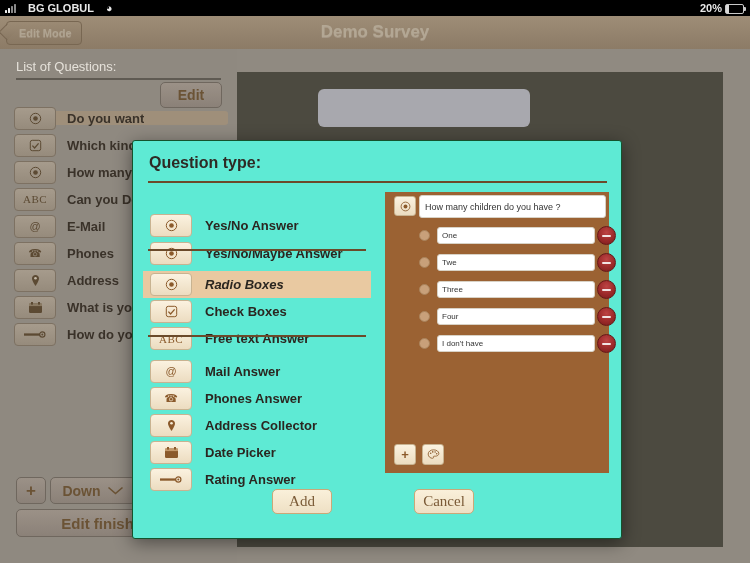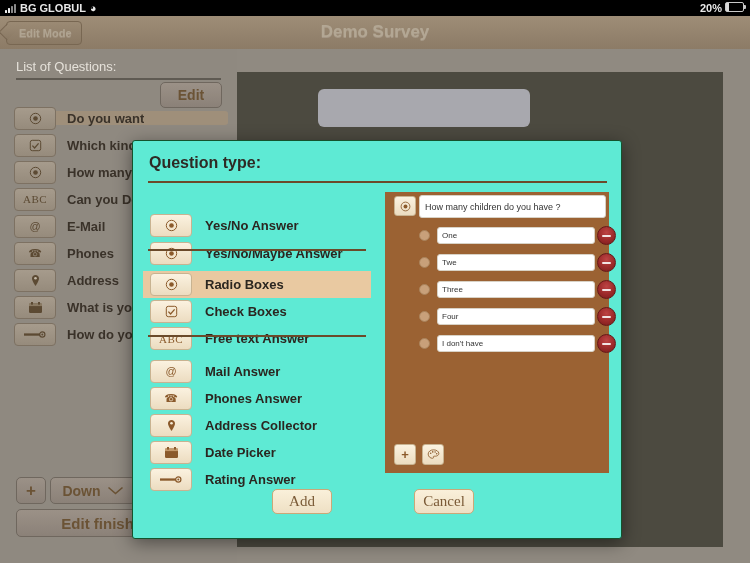--- a/index.html
+++ b/index.html
@@ -8,23 +8,23 @@
     font-family:"Liberation Sans",sans-serif;
     background:#8d8880;
     position:relative;
   }
   
   #statusbar{
     position:absolute;left:0;top:0;width:750px;height:16px;
     background:#000;color:#e8e8e8;font-size:11px;font-weight:bold;
     display:flex;align-items:center;
   }
-  .sb-left{position:absolute;left:5px;display:flex;align-items:center;gap:4px;}
+  .sb-left{position:absolute;left:5px;display:flex;align-items:center;gap:12px;}
   .sb-center{position:absolute;left:0;width:750px;text-align:center;}
-  .sb-right{position:absolute;right:6px;display:flex;align-items:flex-start;gap:3px;}
+  .sb-right{position:absolute;right:6px;display:flex;align-items:flex-end;gap:3px;}
   .bars{display:inline-flex;align-items:flex-end;gap:1px;height:9px;}
   .bars i{display:block;width:2px;background:#cfcfcf;border-radius:.5px;}
   .bars i:nth-child(1){height:3px;background:#f0f0f0}
   .bars i:nth-child(2){height:5px;background:#f0f0f0}
   .bars i:nth-child(3){height:7px;background:#8a8a8a}
   .bars i:nth-child(4){height:9px;background:#8a8a8a}
   .wifi{font-size:11px;color:#e8e8e8;}
   .batt{width:17px;height:8px;border:1px solid #c8c8c8;border-radius:2px;position:relative;}
   .batt:after{content:"";position:absolute;right:-3px;top:2px;width:2px;height:4px;background:#c8c8c8;border-radius:0 1px 1px 0;}
   .batt i{display:block;height:100%;width:20%;background:#d8d8d8;}
@@ -160,21 +160,21 @@
   }
   #modaltitle{
     position:absolute;left:16px;top:13px;font-size:16px;font-weight:bold;color:#2e2a24;
   }
   #modalrule{position:absolute;left:15px;top:40px;width:459px;height:2px;background:#6b4a2a;}
 
   .tyrow{
     position:absolute;left:10px;width:228px;height:27px;
     display:flex;align-items:center;gap:13px;margin-top:19px;
   }
-  .tyrow.sel{background:#e9c9a1;}
+  .tyrow.sel{background:#e9c9a1;font-style:italic;}
   .tyicon{
     width:40px;height:21px;flex:0 0 40px;margin-left:7px;
     background:linear-gradient(180deg,#fbf2e0 0%,#ecdcc0 100%);
     border:1px solid #c8b391;border-radius:4px;
     display:flex;align-items:center;justify-content:center;color:#8b5a2b;
   }
   .tytext{font-size:13px;font-weight:bold;color:#2b2620;}
   .tyrule{position:absolute;left:15px;width:218px;height:2px;background:#6b4a2a;}
 
   

